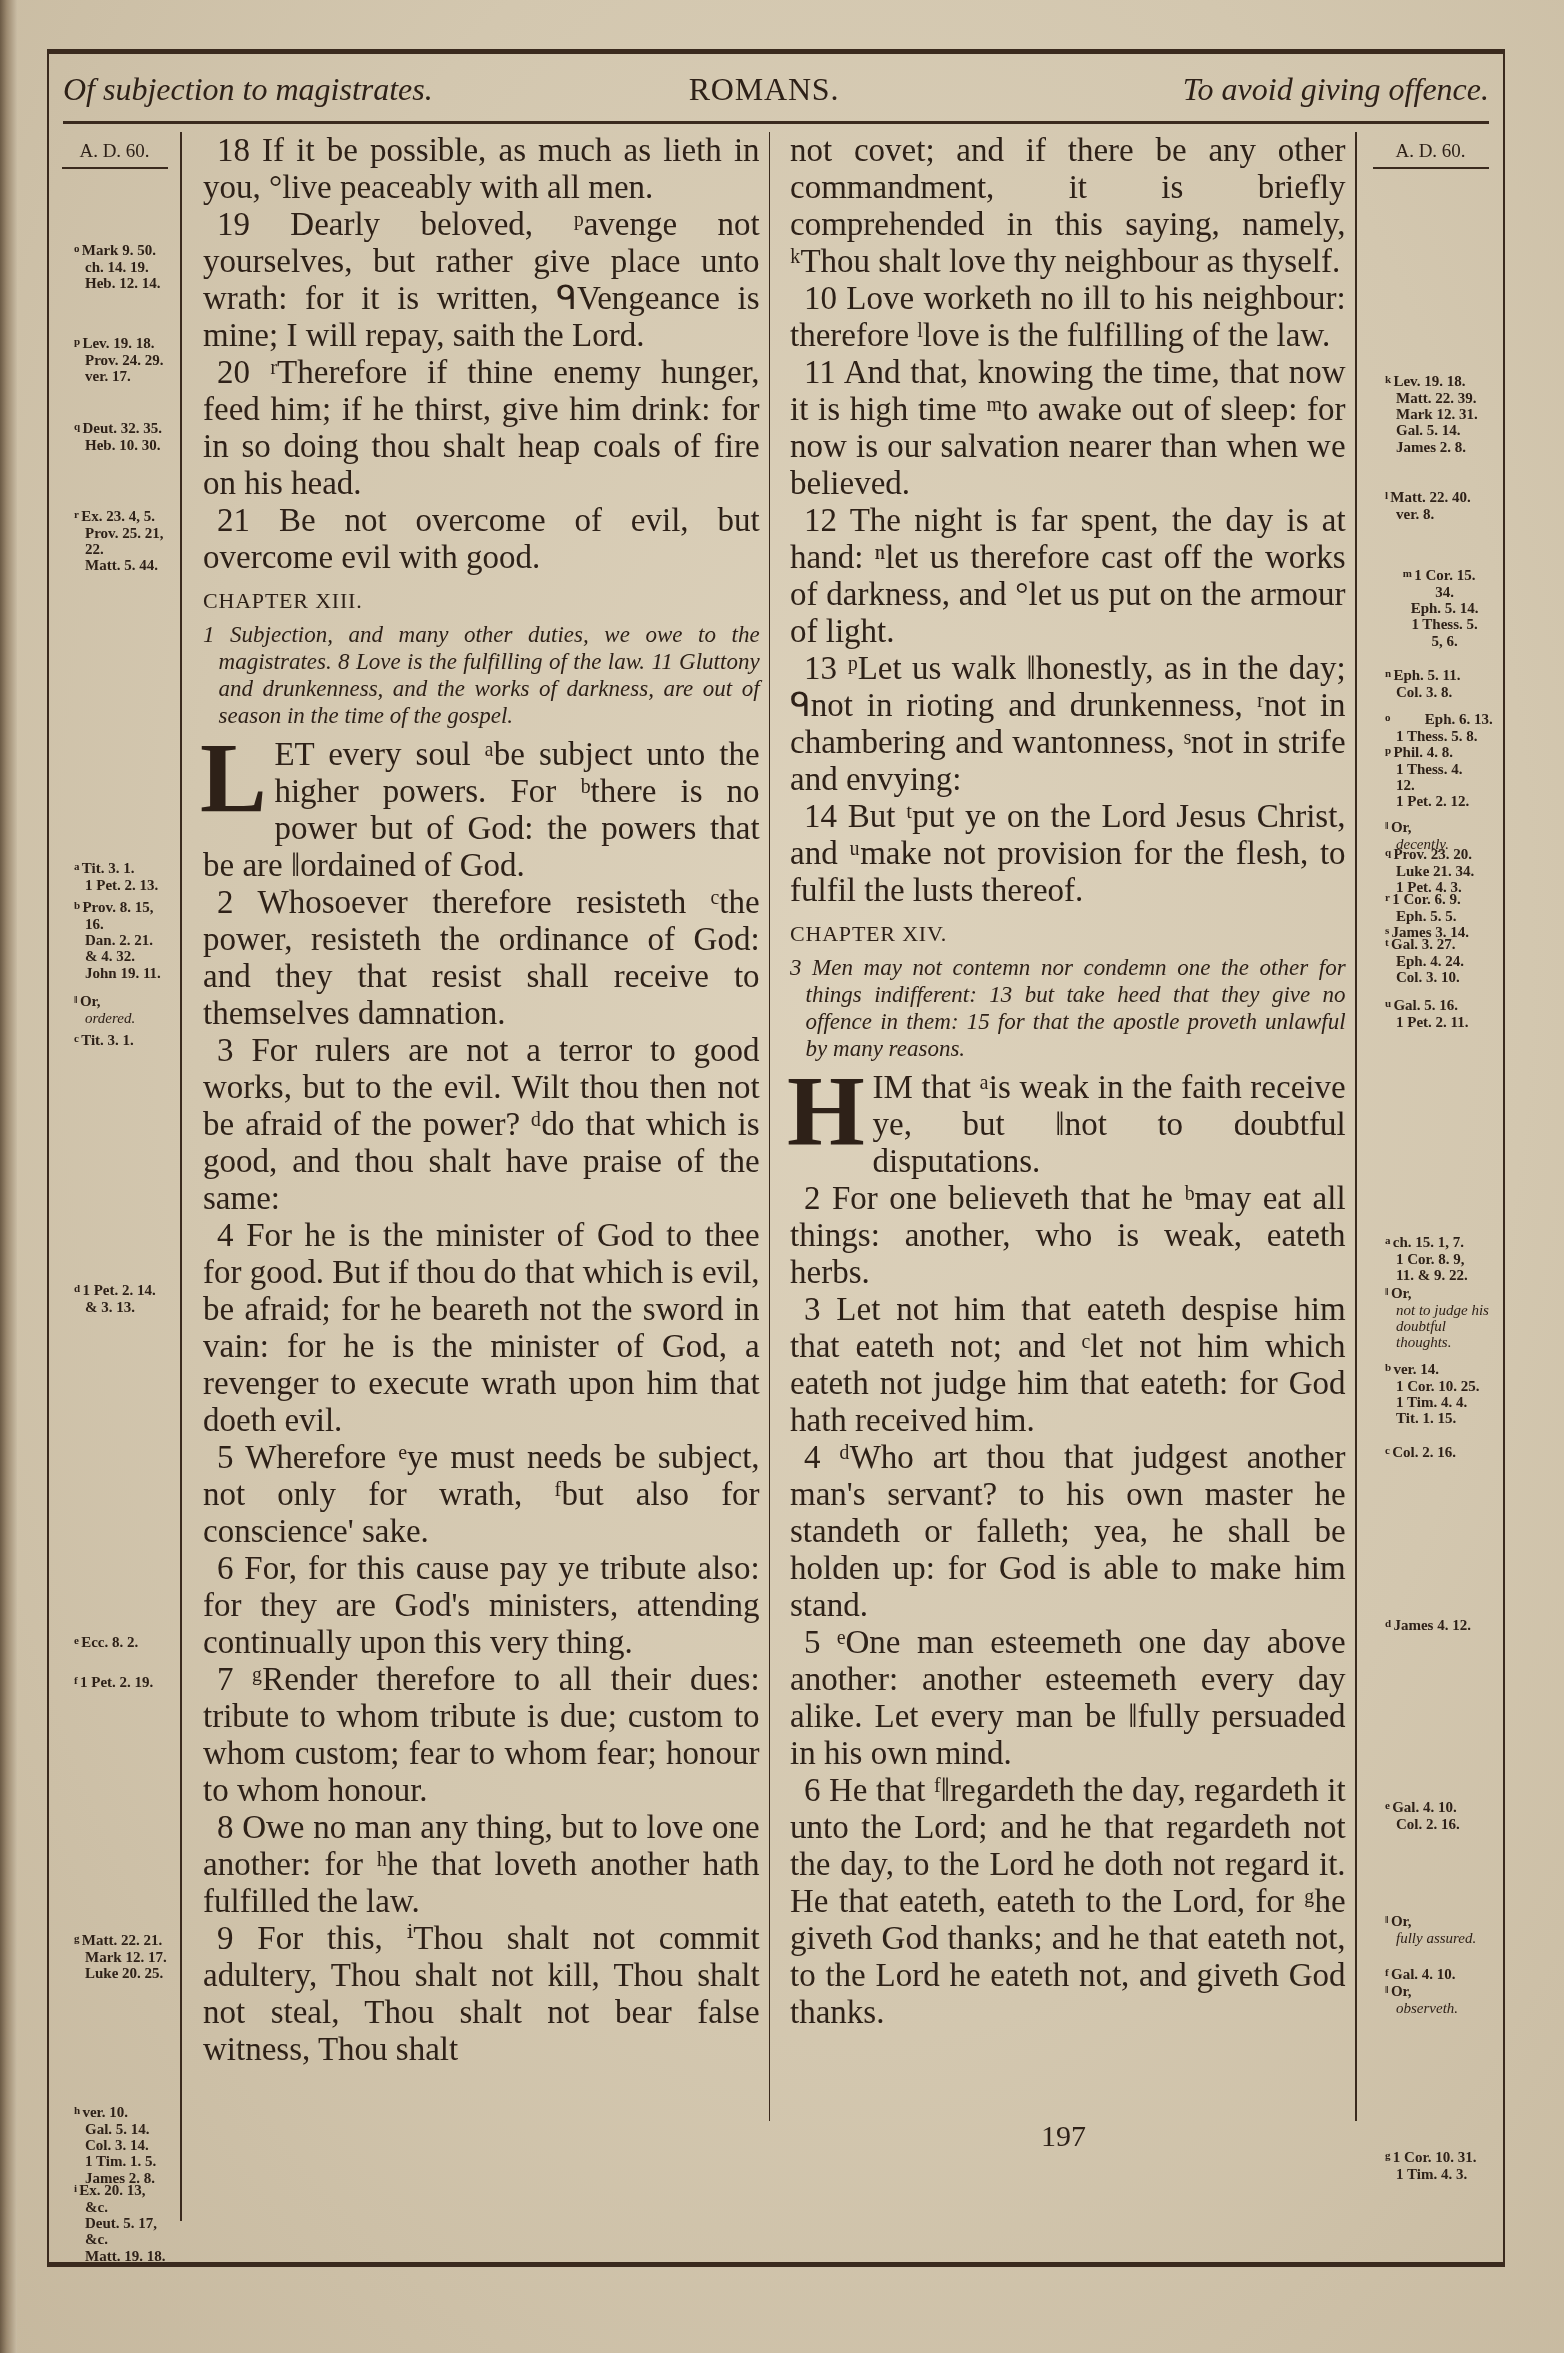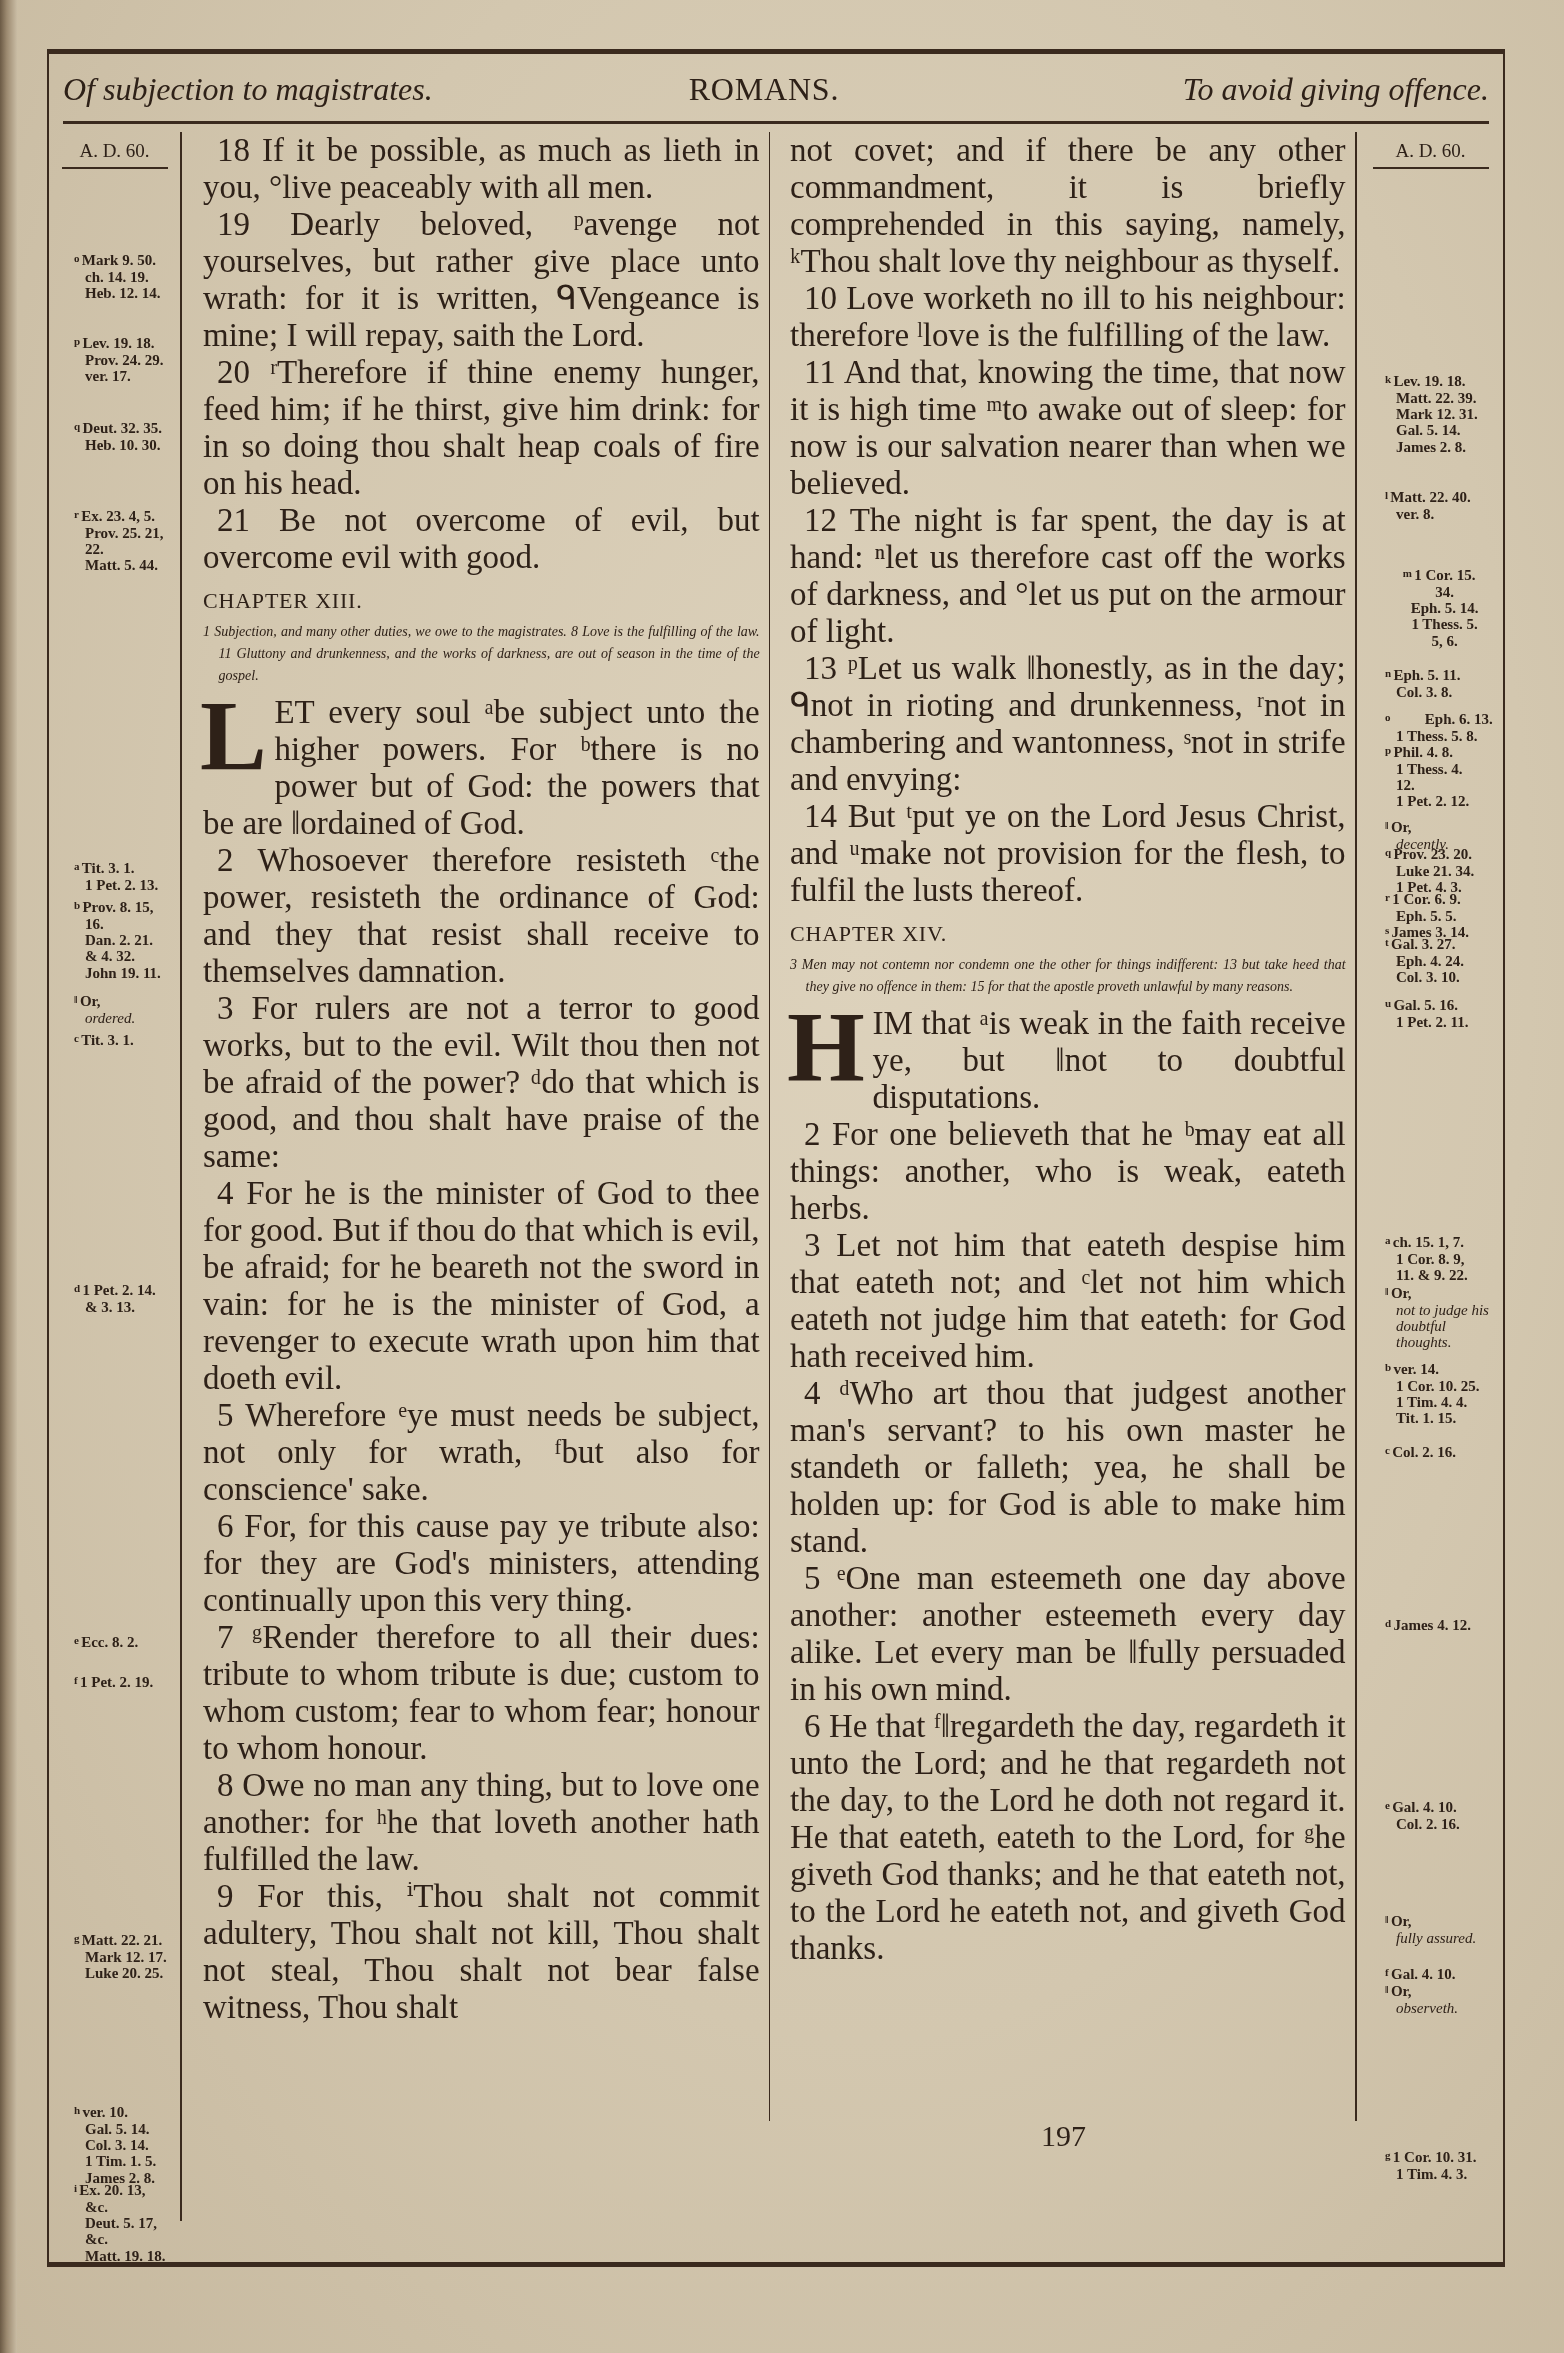--- a/index.html
+++ b/index.html
@@ -52,21 +52,21 @@
   .ref .ln:first-of-type { display: inline; padding-left: 0; }
   .ref .it { font-style: italic; font-weight: normal; }
   .text-col { padding: 0 9.4px 0 17px; box-sizing: border-box; }
   .verse {
     font-size: 33px; line-height: 37px; text-align: justify;
     text-indent: 14px; margin: 0;
   }
   .verse.noindent { text-indent: 0; }
   .chapter-title { text-align: left; font-size: 22px; line-height: 39px; letter-spacing: 0.8px; margin: 4.7px 0 1.6px; }
   .summary {
-    font-size: 14px; line-height: 22px; font-style: italic; text-align: justify;
+    font-size: 23px; line-height: 27px; font-style: italic; text-align: justify;
     padding-left: 15.6px; text-indent: -15.6px; margin: 1.6px 0 6.3px;
   }
   .dropcap {
     float: left; font-size: 100px; line-height: 78px; margin: 3.1px 7.8px -3.1px -3.1px;
     font-weight: bold; font-family: "Liberation Serif", serif;
   }
   .page-number {
     position: absolute; top: 2119px; left: 1041px; font-size: 30px;
   }
 </style>
@@ -80,21 +80,21 @@
     <div class="running-head">
       <span class="left">Of subjection to magistrates.</span>
       <span class="center">ROMANS.</span>
       <span class="right">To avoid giving offence.</span>
     </div>
     <div class="head-rule"></div>
 
     <div class="col col-left-margin margin-col">
       <div class="ad">A. D. 60.</div>
       <div class="ref-list" id="left-refs" style="position: relative;">
-          <div class="ref" style="top: 73px;"><span class="mk">o</span><span class="ln" style="display: inline; padding-left: 0px;">Mark 9. 50.</span><span class="ln">ch. 14. 19.</span><span class="ln">Heb. 12. 14.</span></div>
+          <div class="ref" style="top: 63px;"><span class="mk">o</span><span class="ln" style="display: inline; padding-left: 0px;">Mark 9. 50.</span><span class="ln">ch. 14. 19.</span><span class="ln">Heb. 12. 14.</span></div>
           <div class="ref" style="top: 156px;"><span class="mk">p</span><span class="ln" style="display: inline; padding-left: 0px;">Lev. 19. 18.</span><span class="ln">Prov. 24. 29.</span><span class="ln">ver. 17.</span></div>
           <div class="ref" style="top: 241px;"><span class="mk">q</span><span class="ln" style="display: inline; padding-left: 0px;">Deut. 32. 35.</span><span class="ln">Heb. 10. 30.</span></div>
           <div class="ref" style="top: 329px;"><span class="mk">r</span><span class="ln" style="display: inline; padding-left: 0px;">Ex. 23. 4, 5.</span><span class="ln">Prov. 25. 21,</span><span class="ln">22.</span><span class="ln">Matt. 5. 44.</span></div>
           <div class="ref" style="top: 681px;"><span class="mk">a</span><span class="ln" style="display: inline; padding-left: 0px;">Tit. 3. 1.</span><span class="ln">1 Pet. 2. 13.</span></div>
           <div class="ref" style="top: 720px;"><span class="mk">b</span><span class="ln" style="display: inline; padding-left: 0px;">Prov. 8. 15,</span><span class="ln">16.</span><span class="ln">Dan. 2. 21.</span><span class="ln">&amp; 4. 32.</span><span class="ln">John 19. 11.</span></div>
           <div class="ref" style="top: 814px;"><span class="mk">‖</span><span class="ln" style="display: inline; padding-left: 0px;">Or,</span><span class="ln it">ordered.</span></div>
           <div class="ref" style="top: 853px;"><span class="mk">c</span><span class="ln" style="display: inline; padding-left: 0px;">Tit. 3. 1.</span></div>
           <div class="ref" style="top: 1103px;"><span class="mk">d</span><span class="ln" style="display: inline; padding-left: 0px;">1 Pet. 2. 14.</span><span class="ln">&amp; 3. 13.</span></div>
           <div class="ref" style="top: 1455px;"><span class="mk">e</span><span class="ln" style="display: inline; padding-left: 0px;">Ecc. 8. 2.</span></div>
           <div class="ref" style="top: 1495px;"><span class="mk">f</span><span class="ln" style="display: inline; padding-left: 0px;">1 Pet. 2. 19.</span></div>

